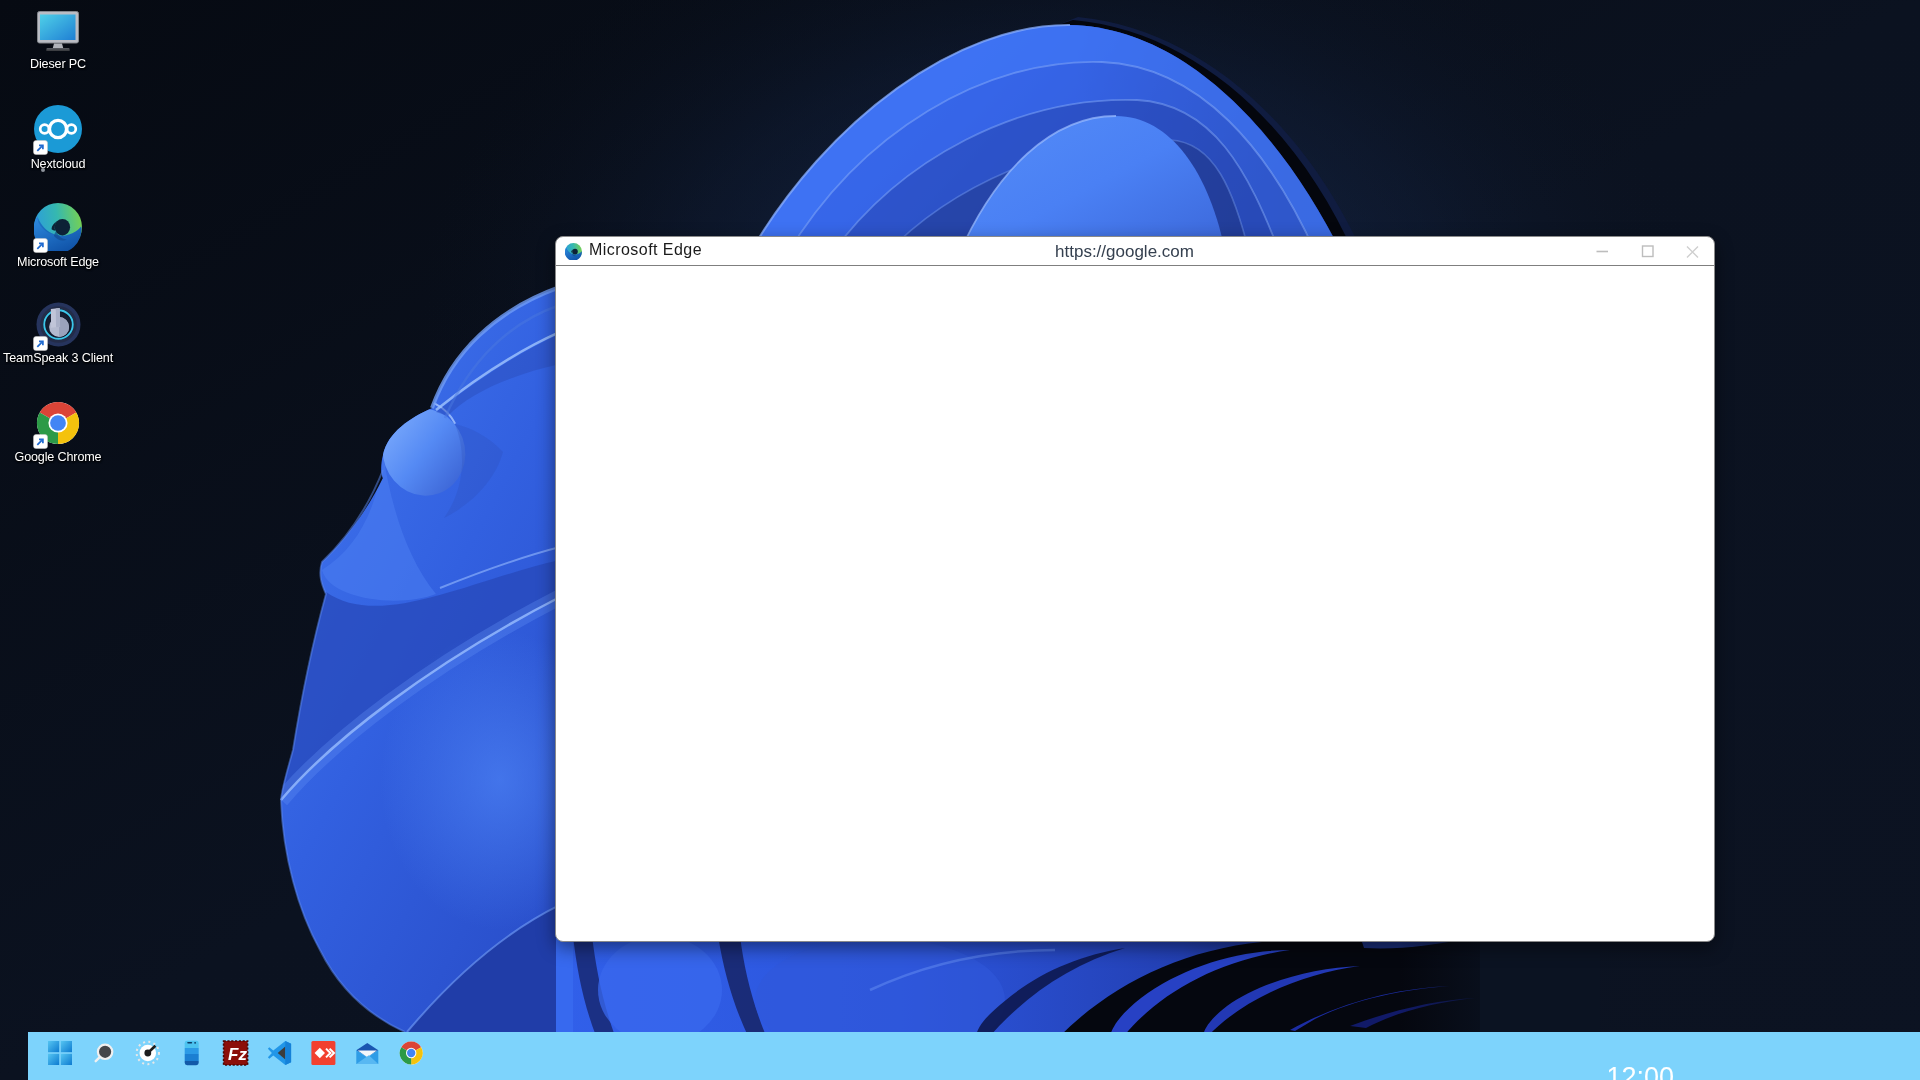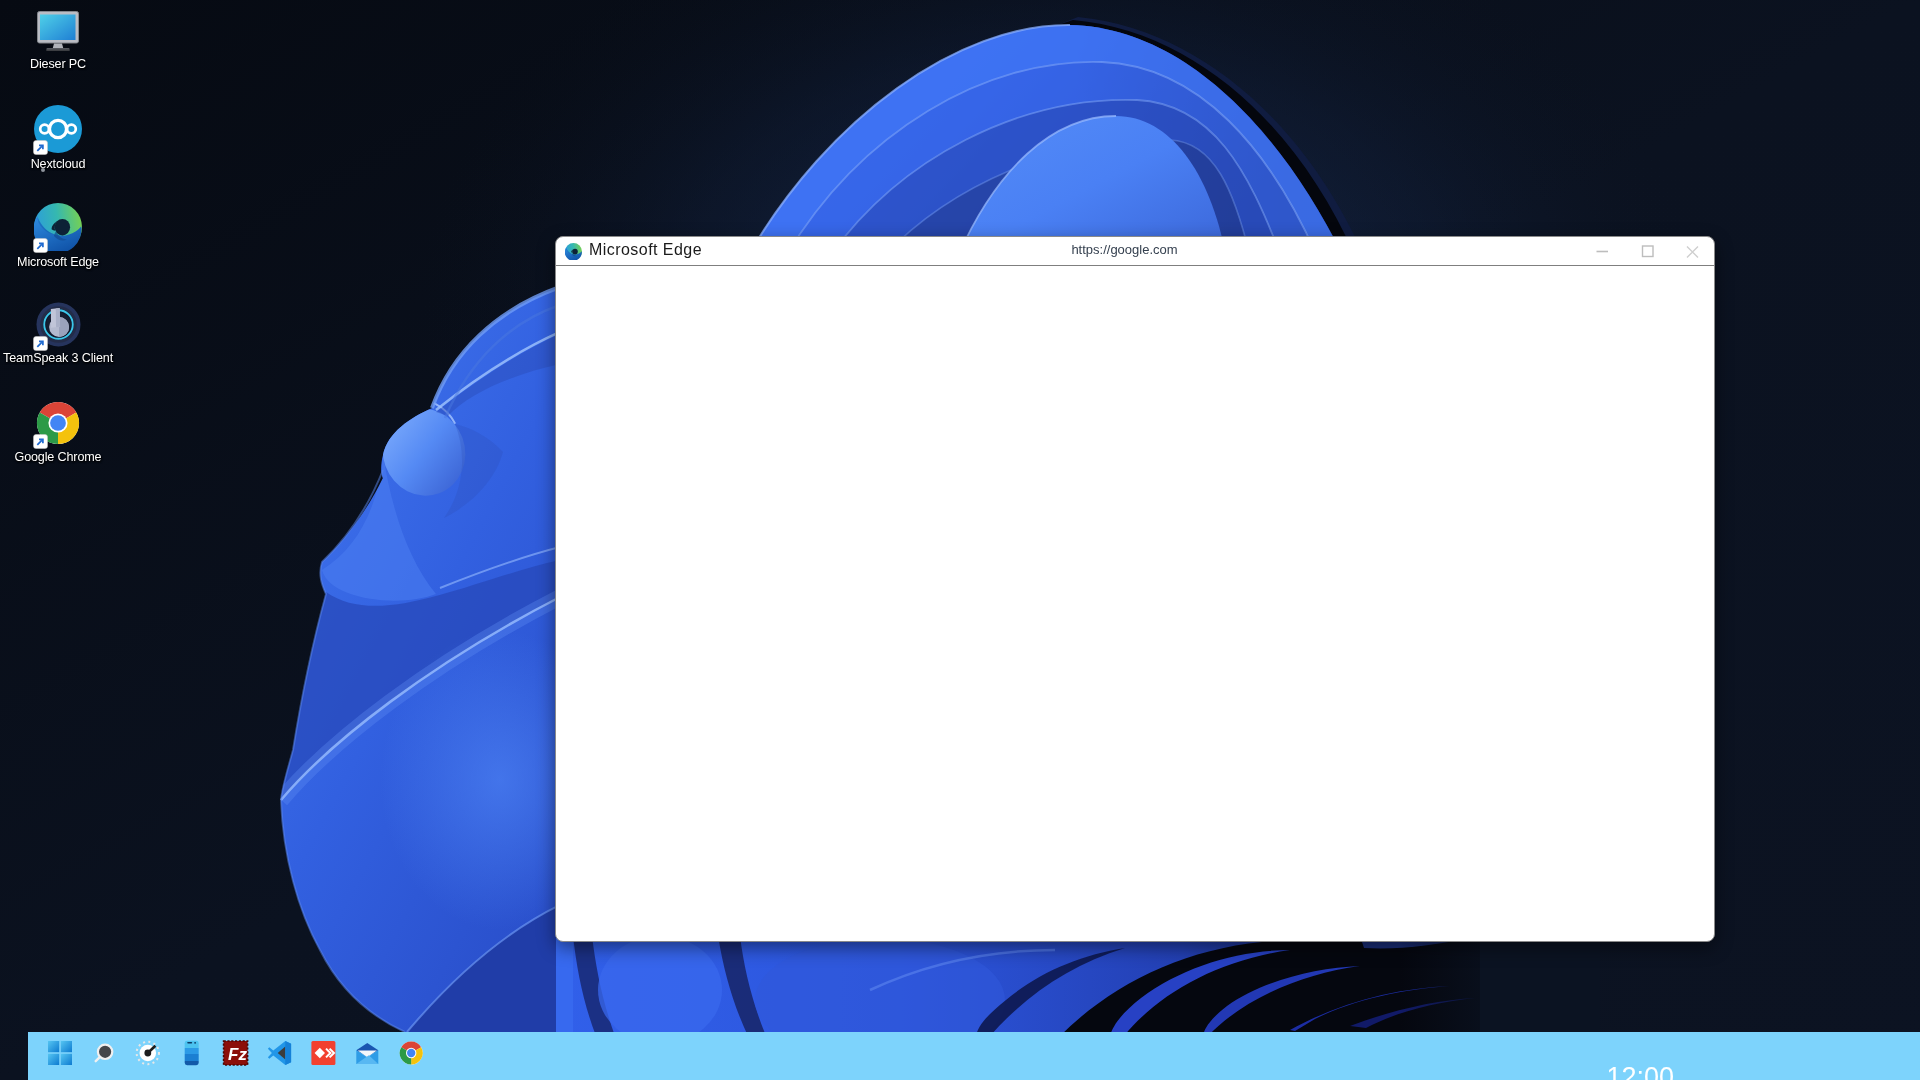--- a/index.html
+++ b/index.html
@@ -7,21 +7,21 @@
   #stage{position:absolute;inset:0;width:1696px;height:1080px;}
   .abs{position:absolute;}
   
   .dicon{position:absolute;width:120px;text-align:center;color:#fff;font-size:12.6px;letter-spacing:-0.15px;}
   .dicon .lbl{display:block;margin-top:4px;text-shadow:0 1px 2px #000,1px 1px 2px #000;}
   
   #win{position:absolute;left:555px;top:236px;width:1160px;height:706px;background:#fff;
     border:1px solid #8a8a8a;border-radius:8px;box-shadow:0 6px 18px rgba(0,0,0,0.45);box-sizing:border-box;}
   #titlebar{position:absolute;left:0;top:0;right:0;height:28px;border-bottom:1px solid #7f7f7f;}
   #wtitle{position:absolute;left:33px;top:4px;font-size:16px;letter-spacing:0.45px;color:#1b1b1b;}
-  #wurl{position:absolute;left:-21px;right:0;top:5px;text-align:center;font-size:13px;color:#35404f;}
+  #wurl{position:absolute;left:-21px;right:0;top:5px;text-align:center;font-size:17px;color:#35404f;}
   
   #taskbar{position:absolute;left:0;top:1032px;width:1920px;height:48px;background:#7dd3fc;margin-left:28px;}
   #clock{position:absolute;right:22px;top:1040px;color:#fff;font-size:27px;margin-top:22px;}
 </style>
 </head>
 <body>
 <div id="stage">
 
   <svg id="wall" class="abs" width="1920" height="1080" viewBox="0 0 1920 1080" style="left:0;top:0">
     <defs>

